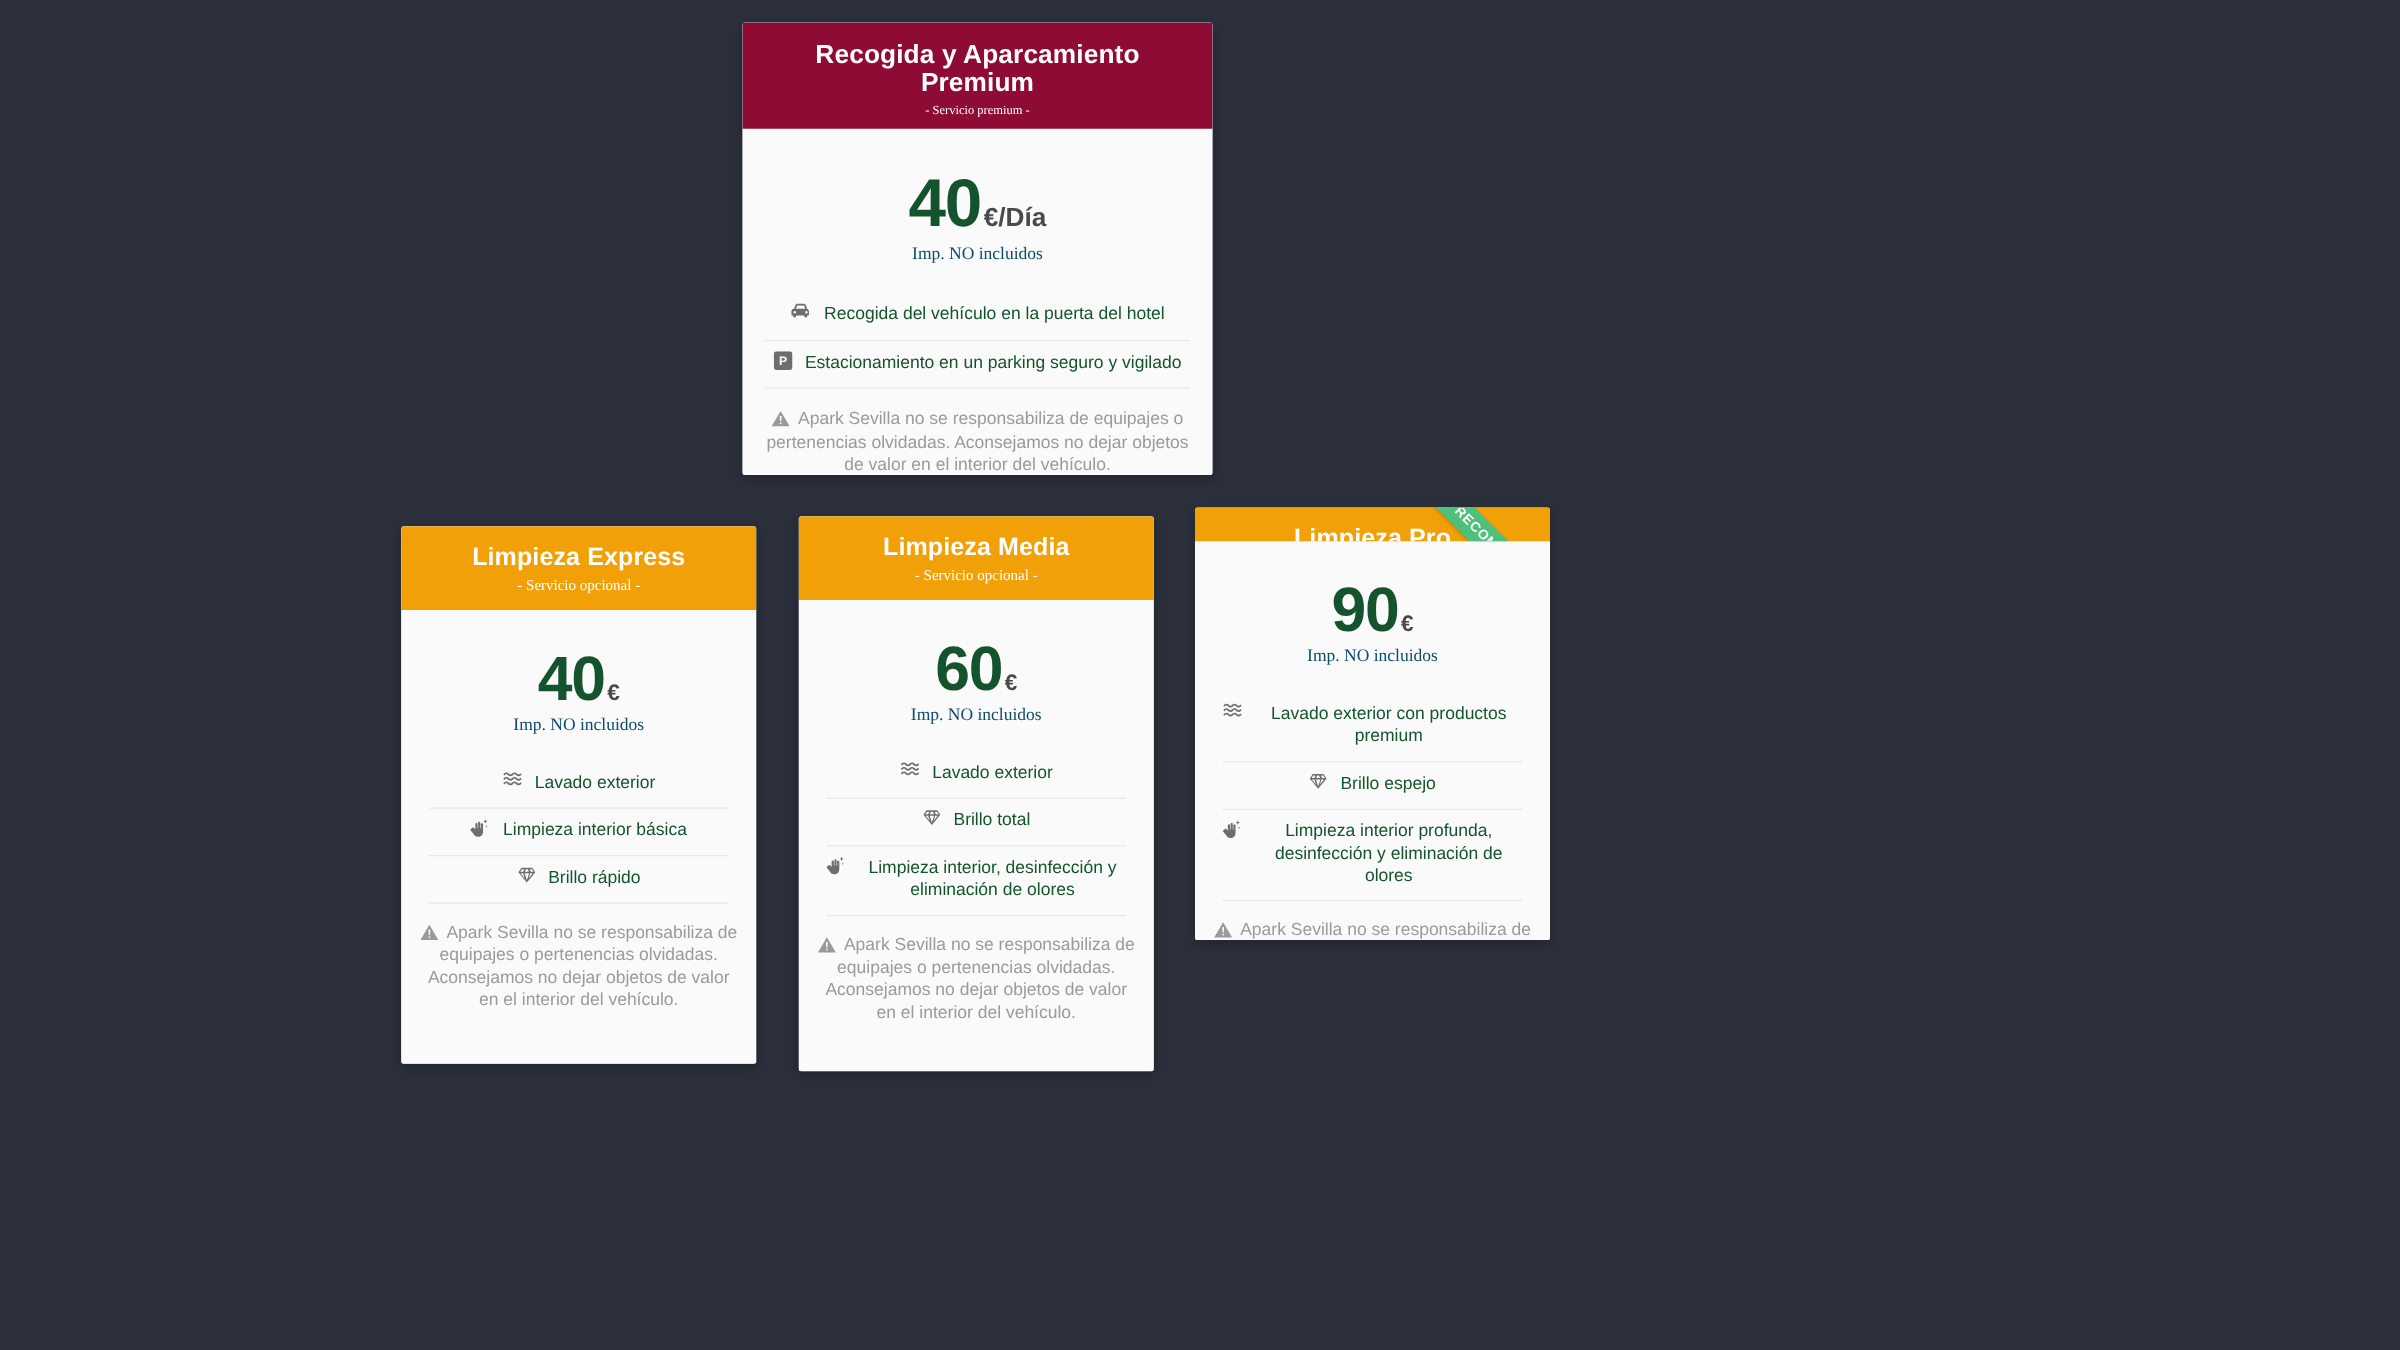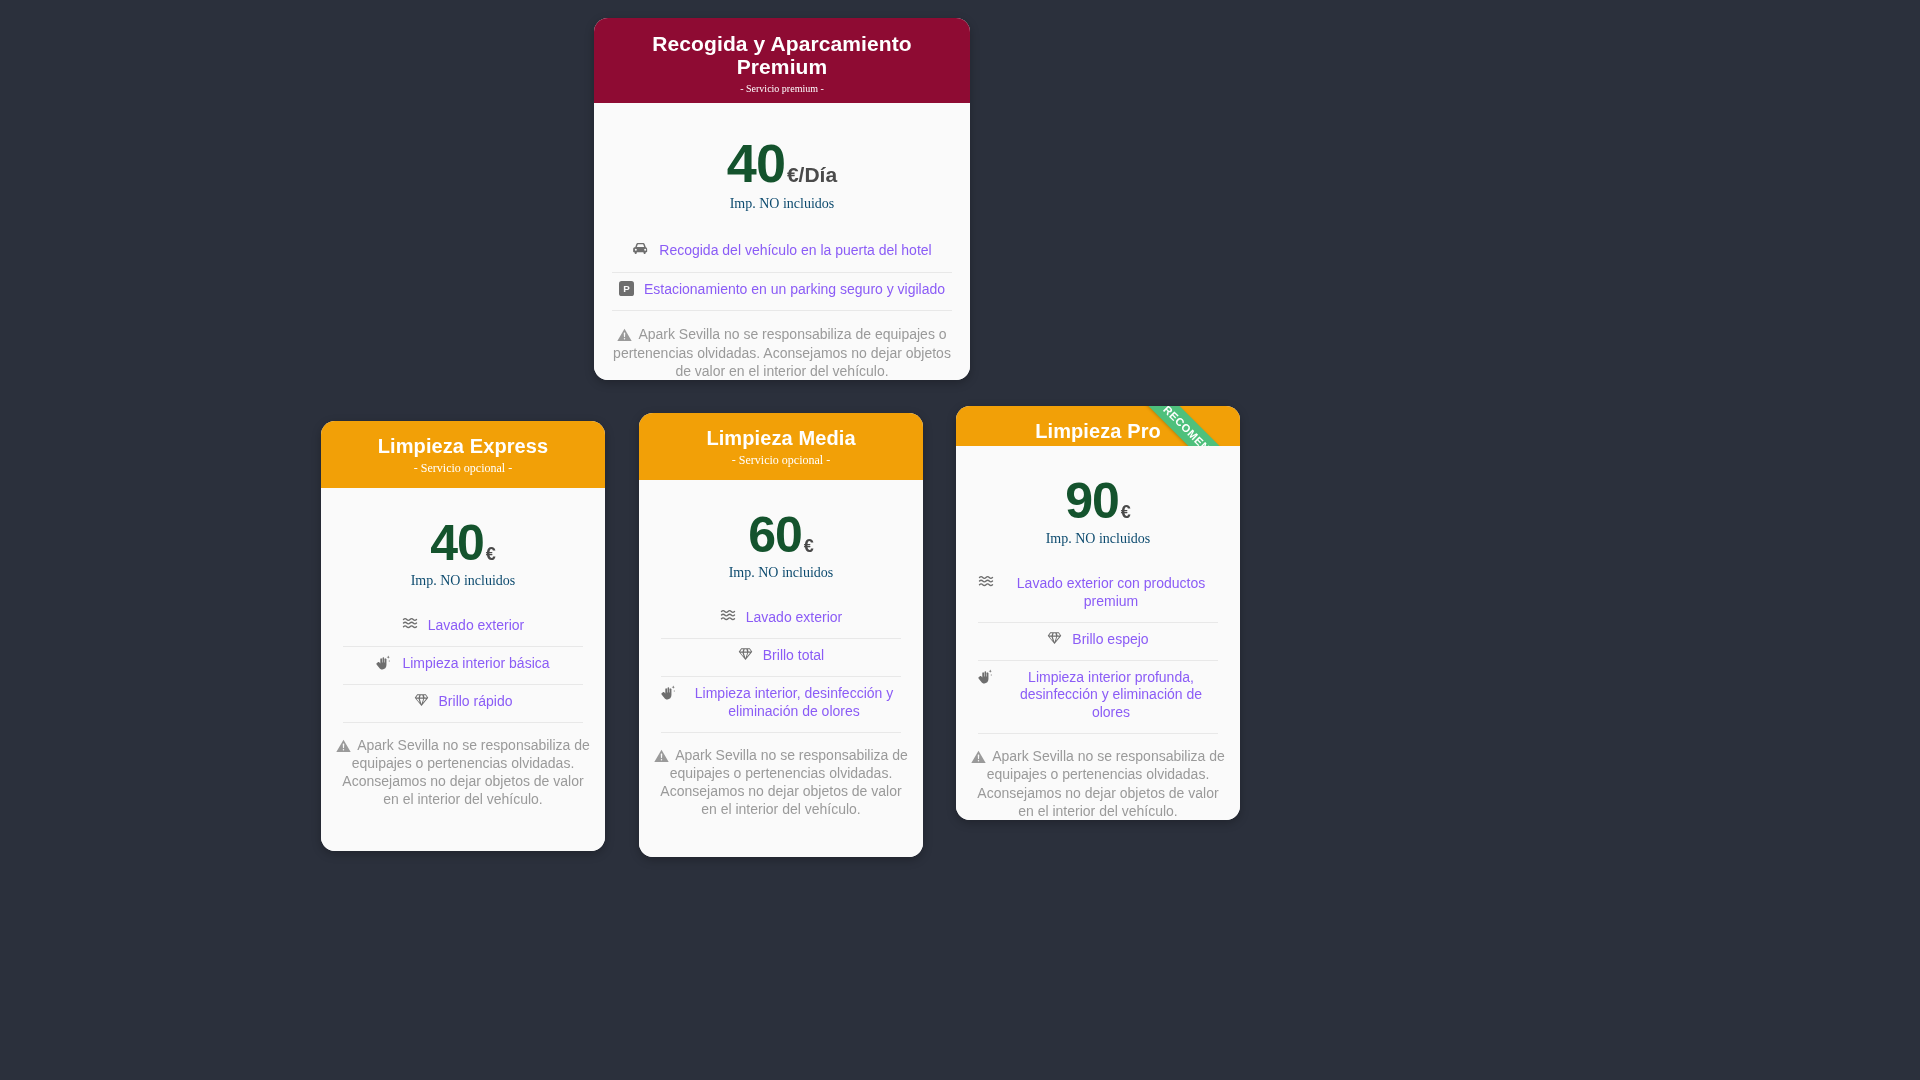--- a/index.html
+++ b/index.html
@@ -16,21 +16,21 @@
     position: relative;
     width: 1920px;
     height: 1080px;
     background: #2b303c;
   }
 
   
   .card {
     position: absolute;
     background: #fafafa;
-    border-radius: 14px;
+    border-radius: 2px;
     overflow: hidden;
     box-shadow: 0 3px 10px rgba(0,0,0,.25);
     display: flex;
     flex-direction: column;
   }
 
   .card-header {
     text-align: center;
     color: #ffffff;
     position: relative;
@@ -91,21 +91,21 @@
     border-bottom: 1px solid #e8e8e8;
   }
   .feature:last-of-type { border-bottom: 1px solid #e8e8e8; }
   .feature .f-icon {
     flex: 0 0 auto;
     display: inline-flex;
     align-items: center;
     justify-content: center;
     color: #6e6e6e;
   }
-  .feature .f-text { color: #8b5cf6; line-height: 1.28; }
+  .feature .f-text { color: #14532d; line-height: 1.28; }
 
   .disclaimer {
     color: #9a9a9a;
     text-align: center;
     line-height: 1.3;
   }
   .disclaimer .d-icon {
     display: inline-block;
     vertical-align: -3px;
     margin-right: 6px;
@@ -160,21 +160,21 @@
   .card-opt .price-wrap      { padding: 26px 0 2px; }
   .card-opt .price-amount    { font-size: 50px; }
   .card-opt .price-unit      { font-size: 18px; margin-left: 2px; }
   .card-opt .price-note      { font-size: 14px; margin-top: 1px; }
   .card-opt .features        { padding: 18px 22px 0; }
   .card-opt .feature         { font-size: 14px; padding: 8px 0 11px; }
   .card-opt .disclaimer      { font-size: 14px; padding: 13px 14px 0; }
 
   #card-express { left: 321px; top: 421px; height: 430px; }
   #card-media   { left: 639px; top: 413px; height: 444px; }
-  #card-pro     { left: 956px; top: 406px; height: 414px; }
+  #card-pro     { left: 956px; top: 406px; height: 346px; }
 
   svg { display: block; }
 </style>
 </head>
 <body>
 
 <div class="stage">
 
   <div class="card" id="card-premium">
     <div class="card-header premium">

